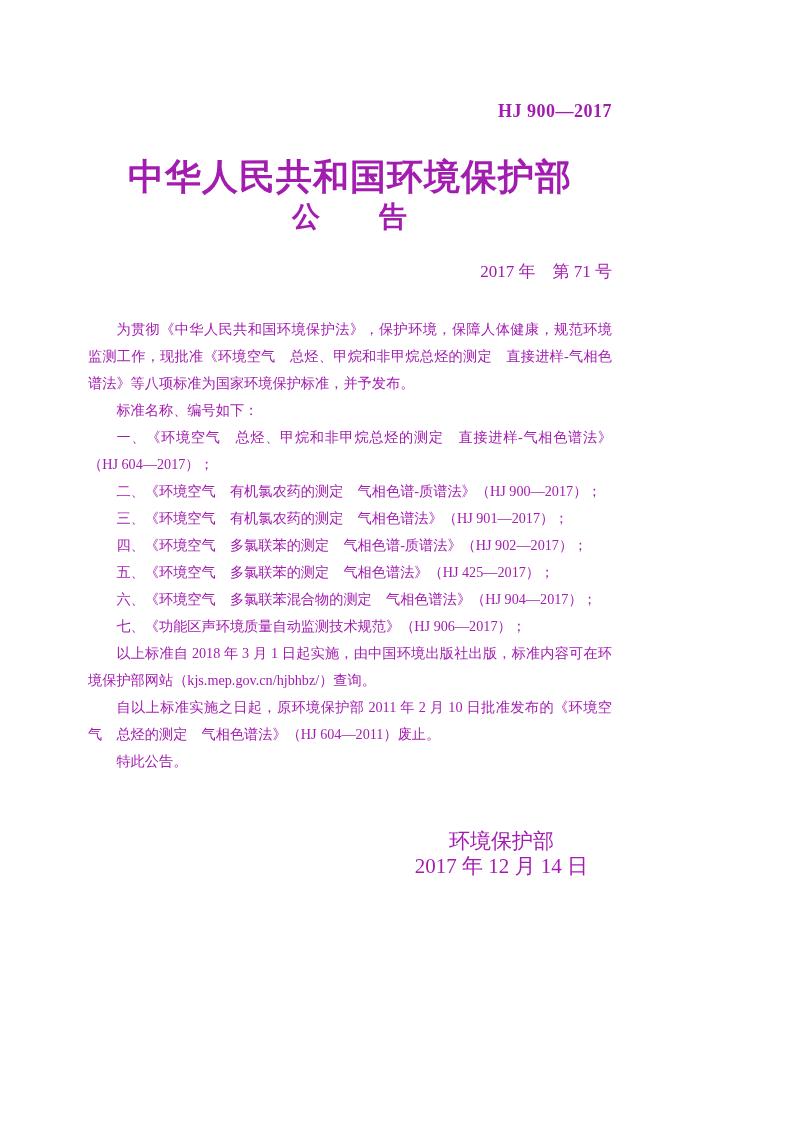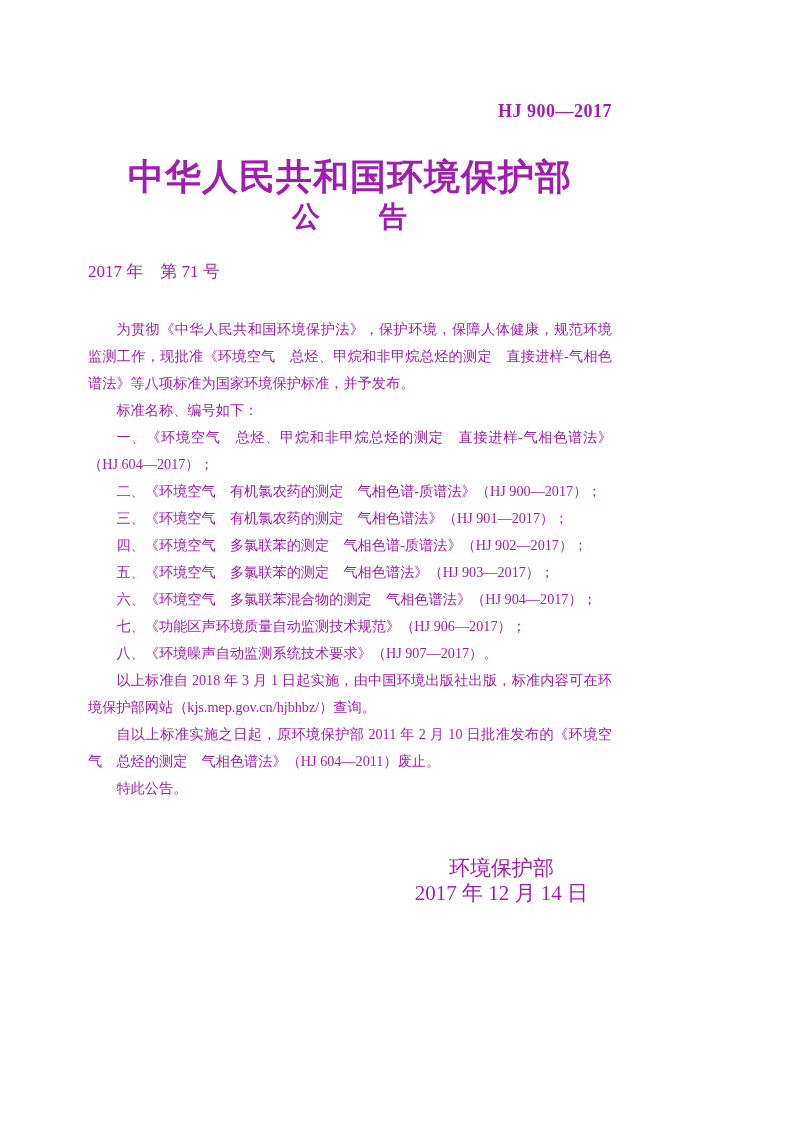--- a/index.html
+++ b/index.html
@@ -40,21 +40,21 @@
     line-height: 38px;
     letter-spacing: 1px;
   }
   .title-line2 {
     font-size: 28px;
     line-height: 42px;
     letter-spacing: 1px;
   }
   .issue-line {
     margin-top: 22px;
-    text-align: left;
+    text-align: right;
     font-size: 17px;
     line-height: 24px;
   }
   .body-text {
     margin-top: 32px;
     font-size: 14.2px;
     line-height: 27px;
     text-align: justify;
   }
   .para {
@@ -102,24 +102,23 @@
     <div class="issue-line">2017 年　第 71 号</div>
 
     <div class="body-text">
       <p class="para">为贯彻《中华人民共和国环境保护法》，保护环境，保障人体健康，规范环境监测工作，现批准《环境空气　总烃、甲烷和非甲烷总烃的测定　直接进样-气相色谱法》等八项标准为国家环境保护标准，并予发布。</p>
       <p class="para">标准名称、编号如下：</p>
 
       <div class="list-item">一、《环境空气　总烃、甲烷和非甲烷总烃的测定　直接进样-气相色谱法》（HJ 604—2017）；</div>
       <div class="list-item">二、《环境空气　有机氯农药的测定　气相色谱-质谱法》（HJ 900—2017）；</div>
       <div class="list-item">三、《环境空气　有机氯农药的测定　气相色谱法》（HJ 901—2017）；</div>
       <div class="list-item">四、《环境空气　多氯联苯的测定　气相色谱-质谱法》（HJ 902—2017）；</div>
-      <div class="list-item">五、《环境空气　多氯联苯的测定　气相色谱法》（HJ 903—2017）；</div>
+      <div class="list-item">五、《环境空气　多氯联苯的测定　气相色谱法》（HJ 425—2017）；</div>
       <div class="list-item">六、《环境空气　多氯联苯混合物的测定　气相色谱法》（HJ 904—2017）；</div>
       <div class="list-item">七、《功能区声环境质量自动监测技术规范》（HJ 906—2017）；</div>
-      <div class="list-item">八、《环境噪声自动监测系统技术要求》（HJ 907—2017）。</div>
 
       <p class="para">以上标准自 2018 年 3 月 1 日起实施，由中国环境出版社出版，标准内容可在环境保护部网站（kjs.mep.gov.cn/hjbhbz/）查询。</p>
       <p class="para">自以上标准实施之日起，原环境保护部 2011 年 2 月 10 日批准发布的《环境空气　总烃的测定　气相色谱法》（HJ 604—2011）废止。</p>
       <p class="para">特此公告。</p>
     </div>
 
     <div class="signature">
       <div class="signature-inner">
         <div>环境保护部</div>
         <div>2017 年 12 月 14 日</div>

